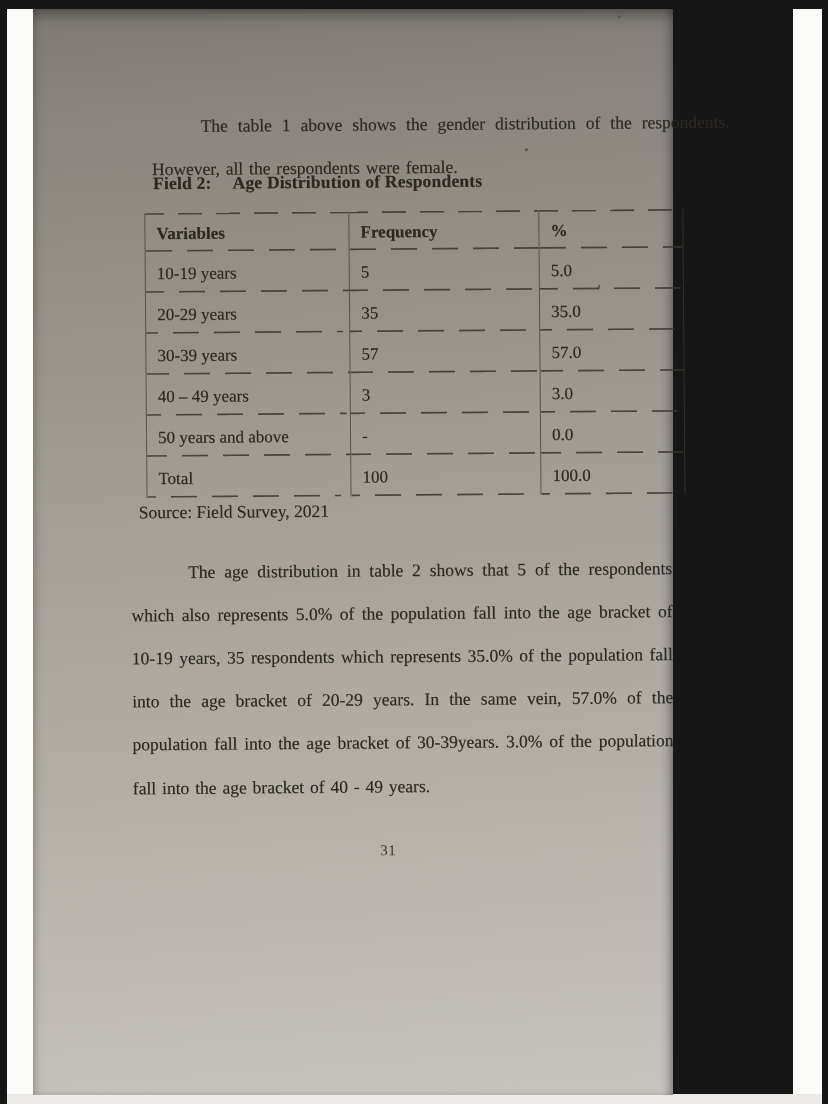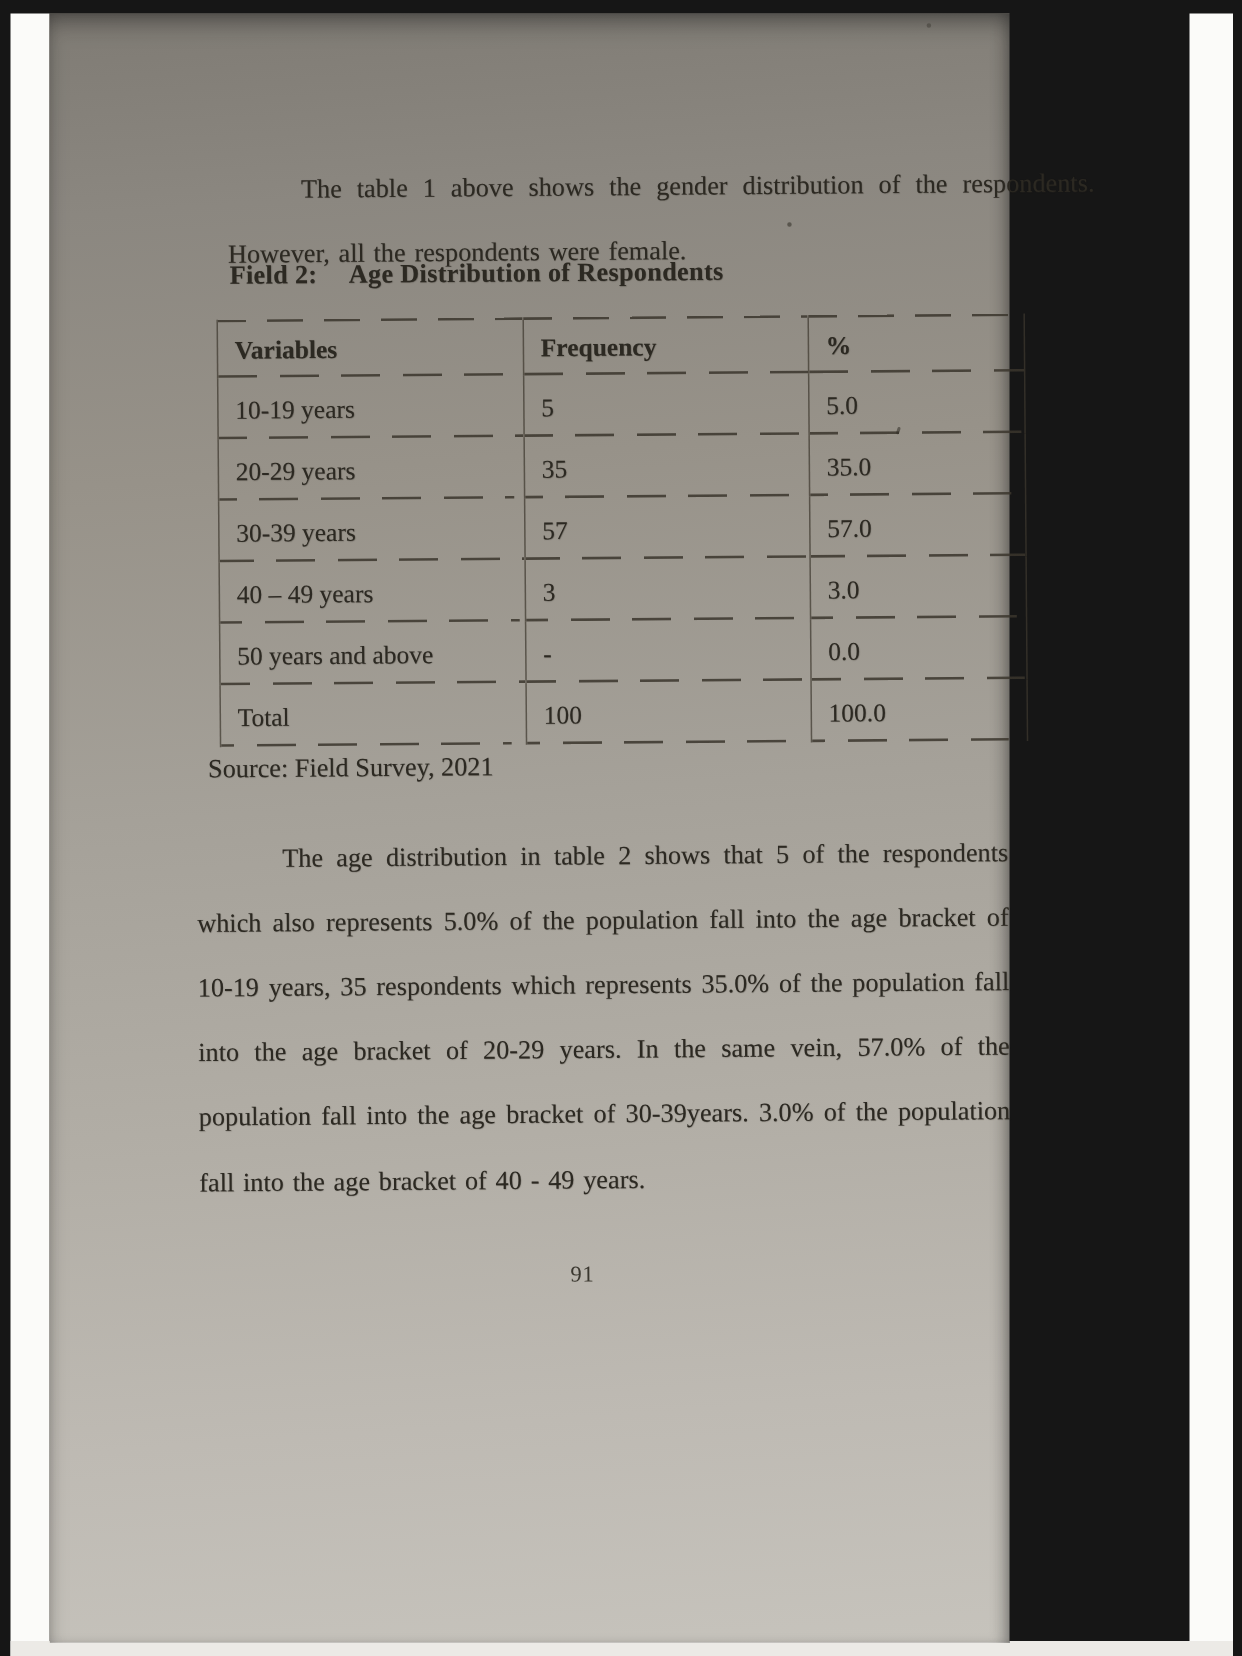--- a/index.html
+++ b/index.html
@@ -188,21 +188,21 @@
             <td>100</td>
             <td>100.0</td>
           </tr>
         </tbody>
       </table>
 
       <div class="source-note">Source: Field Survey, 2021</div>
 
       <p class="para" id="para-body">The age distribution in table 2 shows that 5 of the respondents which also represents 5.0% of the population fall into the age bracket of 10-19 years, 35 respondents which represents 35.0% of the population fall into the age bracket of 20-29 years. In the same vein, 57.0% of the population fall into the age bracket of 30-39years. 3.0% of the population fall into the age bracket of 40 - 49 years.</p>
 
-      <div class="page-number">91</div>
+      <div class="page-number">31</div>
 
       <div class="speck speck-1"></div>
       <div class="speck speck-2"></div>
       <div class="speck speck-3"></div>
 
     </div>
   </div>
 </div>
 
 </body></html>

